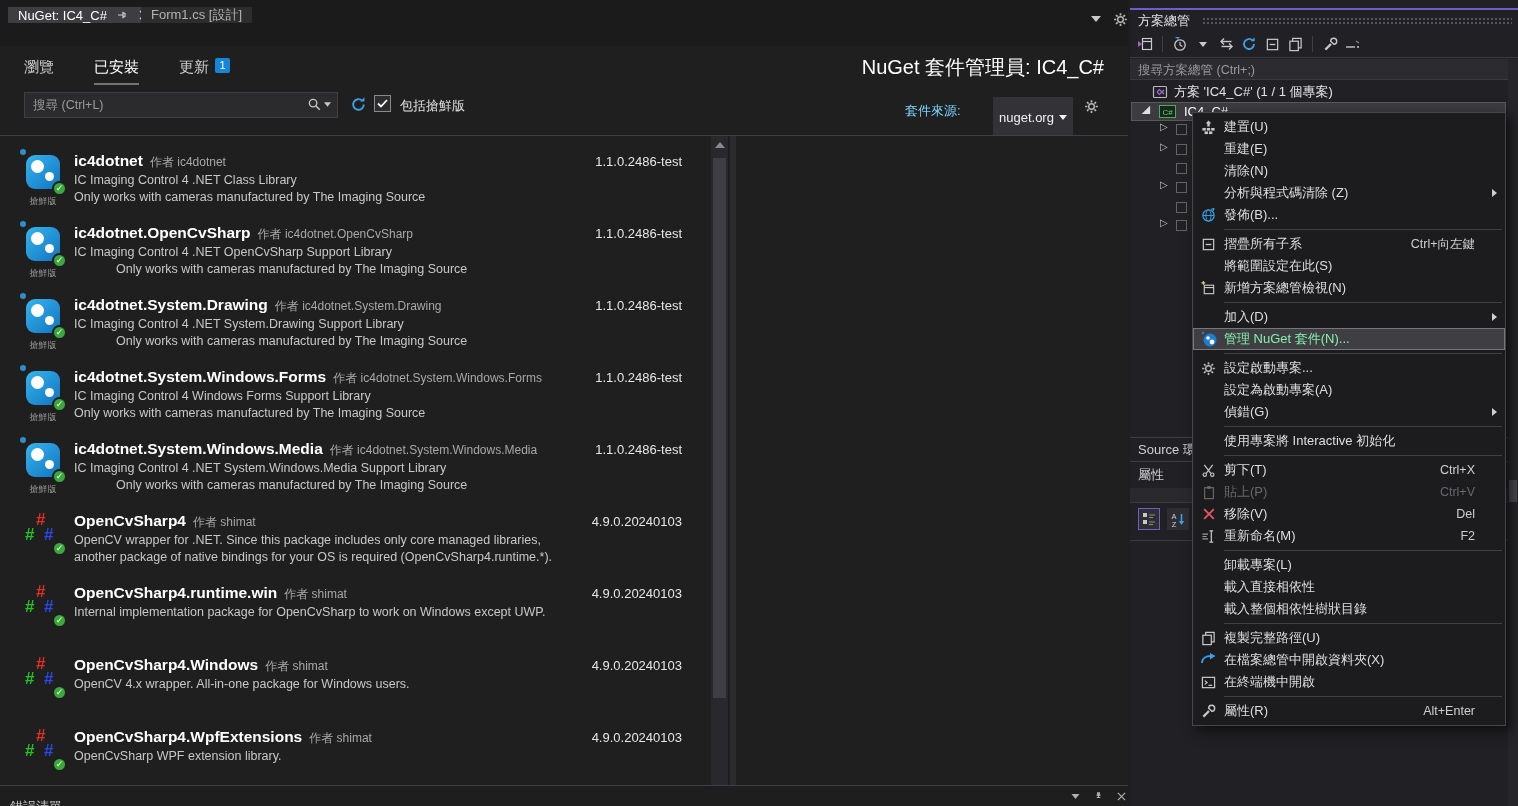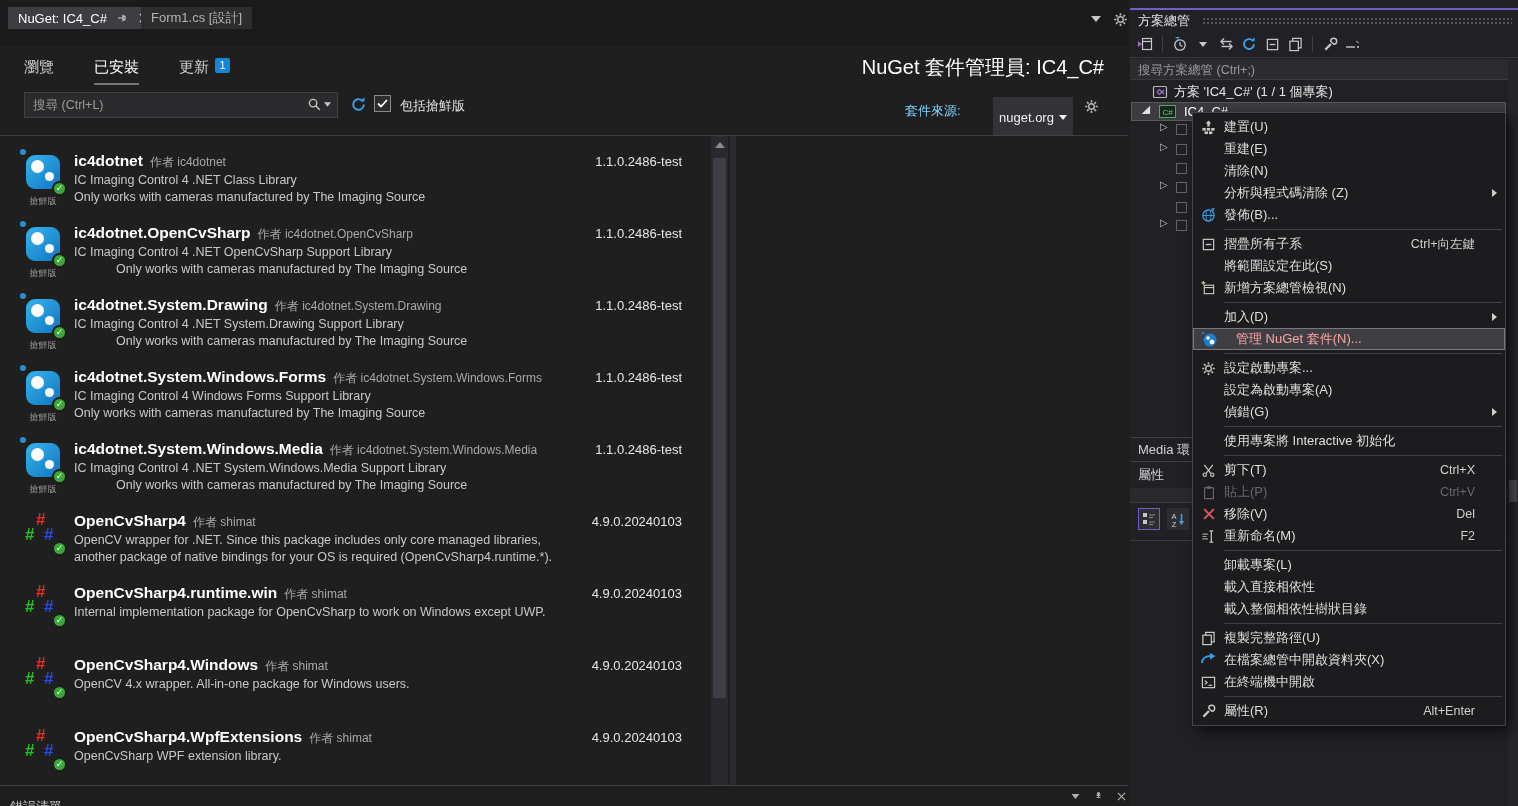--- a/index.html
+++ b/index.html
@@ -3,21 +3,21 @@
 <meta charset="utf-8">
 <style>
   * { margin:0; padding:0; box-sizing:border-box; }
   html,body { background:#111; }
   body { font-family:"Liberation Sans","DejaVu Sans",sans-serif; }
   #root { position:relative; width:1518px; height:806px; background:#1e1e1e; overflow:hidden; color:#dcdcdc; }
 
   
   .editor { position:absolute; left:0; top:0; width:1128px; height:806px; background:#1b1b1c; }
   .tabstrip { position:absolute; left:0; top:0; width:100%; height:30px; background:#1b1b1c; }
-  .tab { position:absolute; top:7px; height:22px; display:flex; align-items:center; padding:0 10px; font-size:13px; cursor:default; }
+  .tab { position:absolute; top:7px; height:16px; display:flex; align-items:center; padding:0 10px; font-size:13px; cursor:default; }
   .tab.active { left:8px; background:#3e3e42; color:#ffffff; }
   .tab.inactive { left:141px; background:#2d2d2d; color:#b4b4b4; }
   .tab .tab-ctl { margin-left:8px; display:inline-flex; width:14px; height:14px; align-items:center; justify-content:center; }
   .tabwell-ctls { position:absolute; top:11px; left:1088px; display:flex; gap:8px; }
   .tabwell-ctls span { width:16px; height:16px; display:inline-flex; align-items:center; justify-content:center; }
 
   
   .nuget-doc { position:absolute; left:0; top:46px; width:1128px; height:755px; background:#1f1f20; }
   .filter-tabs { position:absolute; left:24px; top:12px; display:flex; gap:40px; font-size:15px; color:#cccccc; }
   .ftab { position:relative; padding-bottom:6px; cursor:pointer; display:flex; align-items:flex-start; gap:6px;}
@@ -96,21 +96,21 @@
 
   
   .ctx-menu { position:absolute; left:1192px; top:112px; width:314px; background:#1c1c1f; border:1px solid #464649; box-shadow:5px 5px 12px rgba(0,0,0,.6); padding:3px 0; z-index:50; }
   .mi { height:22px; display:flex; align-items:center; font-size:13px; color:#dfdfdf; }
   .mi .ic { width:31px; display:inline-flex; align-items:center; justify-content:center; flex:none; }
   .mi .lbl { white-space:nowrap; }
   .mi .sp { flex:1; }
   .mi .sc { font-size:12.5px; color:#cfcfcf; padding-right:12px; white-space:nowrap; }
   .mi .sub { width:14px; margin-right:4px; display:inline-flex; justify-content:center; }
   .mi .sub i { width:0; height:0; border-top:4px solid transparent; border-bottom:4px solid transparent; border-left:5px solid #cfcfcf; }
-  .mi.hl { background:#3e3e43; box-shadow:inset 0 0 0 1px #78787c; color:#fca5a5;gap:12px; }
+  .mi.hl { background:#3e3e43; box-shadow:inset 0 0 0 1px #78787c; color:#86efac; }
   .mi.dis, .mi.dis .sc { color:#68686c; }
   .msep { border-top:1px solid #3f3f46; margin:3px 3px 3px 31px; }
 
   svg { display:block; }
 </style>
 </head>
 <body>
 
 <div id="root">
 
@@ -484,21 +484,21 @@
     <span class="tree-arrow" style="top:179px">▷</span>
     <span class="tree-arrow" style="top:217px">▷</span>
     <span class="tree-mini" style="top:124px"></span>
     <span class="tree-mini" style="top:144px"></span>
     <span class="tree-mini" style="top:163px"></span>
     <span class="tree-mini" style="top:182px"></span>
     <span class="tree-mini" style="top:202px"></span>
     <span class="tree-mini" style="top:220px"></span>
 
     <div class="se-div1"></div>
-    <div class="se-python">Media 環</div>
+    <div class="se-python">Source 環</div>
     <div class="se-div2"></div>
     <div class="se-props-title">屬性</div>
     <div class="se-props-field"></div>
     <div class="props-toolbar" id="props-toolbar">
         <span class="pi sel">
           <svg width="14" height="14" viewBox="0 0 14 14">
             <rect x="1" y="1" width="4" height="4" fill="#c8c8c8"></rect>
             <rect x="1" y="8" width="4" height="4" fill="#c8c8c8"></rect>
             <path d="M7 3h6M7 10h6M7 5.5h4M7 12.5h4" stroke="#8a8a8a" stroke-width="1.1"></path>
           </svg>

